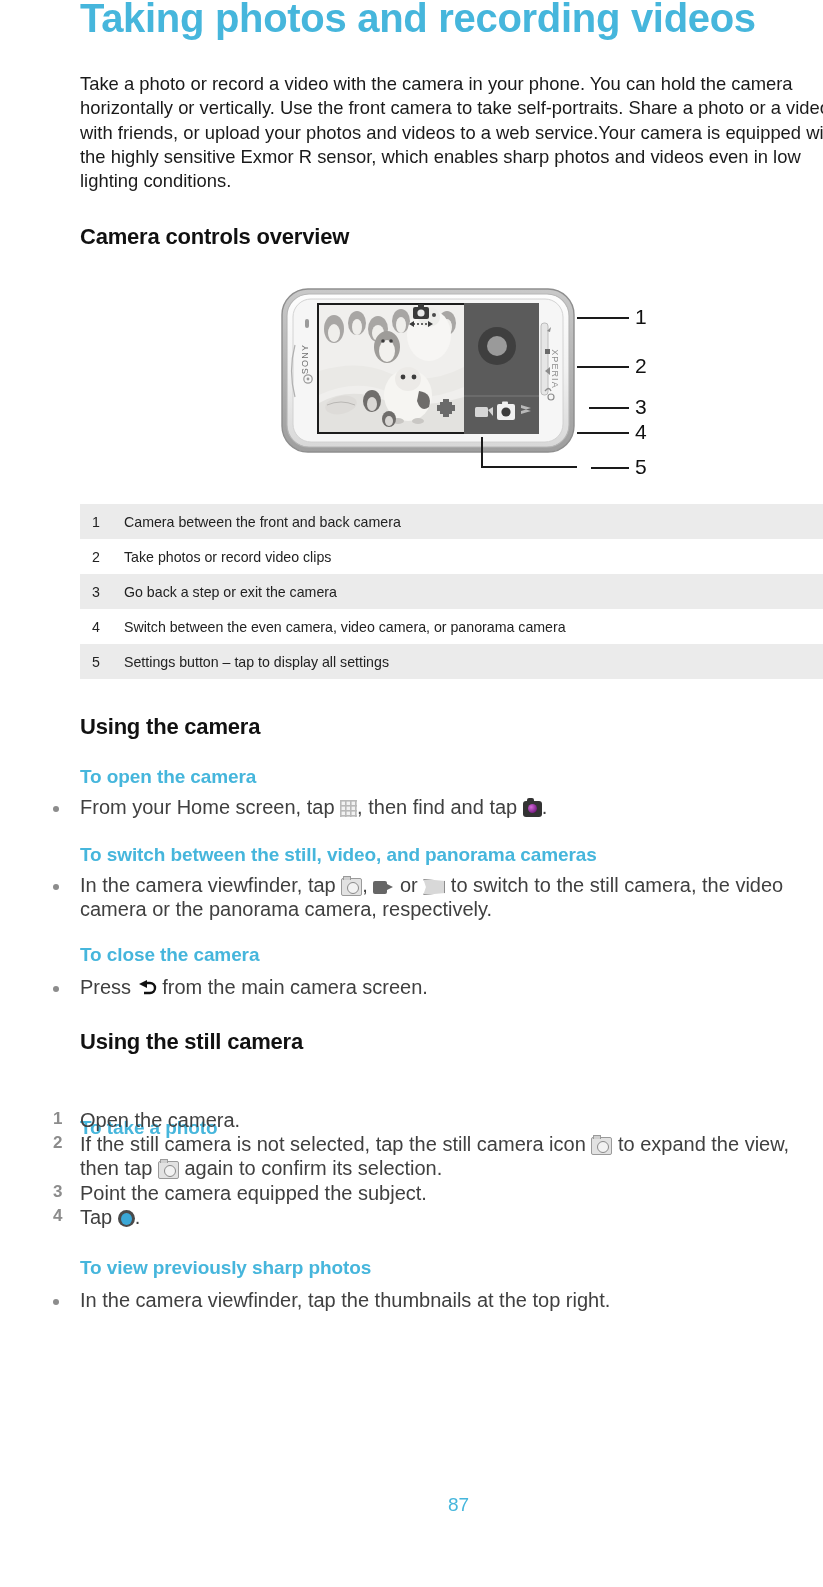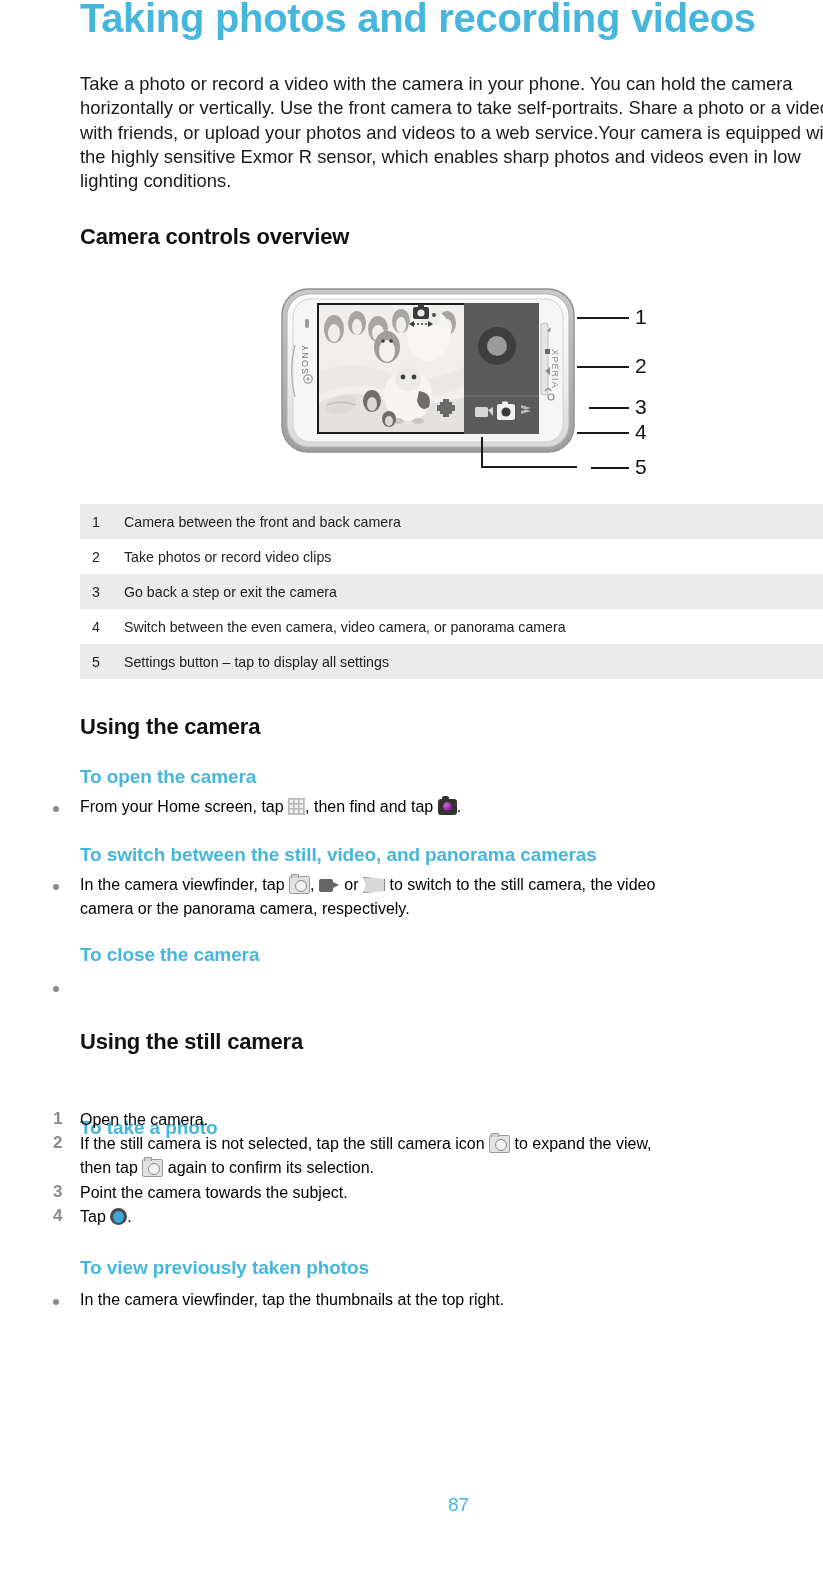--- a/index.html
+++ b/index.html
@@ -53,23 +53,23 @@
     font-weight: bold;
     color: #46b6dc;
     letter-spacing: -0.1px;
     white-space: nowrap;
   }
 
   
   .body-line {
     position: absolute;
     left: 33px;
-    font-size: 16px;
+    font-size: 20px;
     line-height: 24.3px;
-    color: #000000;
+    color: #404040;
   }
   .marker {
     position: absolute;
     font-size: 17px;
     color: #8c8c8c;
     font-weight: bold;
   }
   .bullet-dot {
     position: absolute;
     width: 6px; height: 6px;
@@ -415,40 +415,46 @@
   </div>
 
   <div class="h3" style="top:844px;">To switch between the still, video, and panorama cameras</div>
   <span class="bullet-dot" style="left:6px; top:884px;"></span>
   <div class="body-line" style="top:873px; width:760px;">
     <span>In the camera viewfinder, tap </span><span class="ico ico-still"></span><span>, </span><span class="ico ico-video"></span><span> or </span><span class="ico ico-pano"></span><span> to switch to the still camera, the video</span><br><span>camera or the panorama camera, respectively.</span>
   </div>
 
   <div class="h3" style="top:944px;">To close the camera</div>
   <span class="bullet-dot" style="left:6px; top:986px;"></span>
+  <div class="body-line" style="top:975px;">
+    <span>Press </span><span class="ico ico-back"><svg width="20" height="17" viewBox="0 0 20 17">
+          <path d="M2 4 L10 0 L10 8 Z" fill="#111"></path>
+          <path d="M9 3 h4 a5 5 0 0 1 0 10 h-6" fill="none" stroke="#111" stroke-width="2.4"></path>
+        </svg></span><span> from the main camera screen.</span>
+  </div>
 
   <div class="h2" style="top:1029px;">Using the still camera</div>
 
   <div class="h3" style="top:1117px;text-align:right;">To take a photo</div>
 
   <span class="marker" style="left:6px; top:1109px;">1</span>
   <div class="body-line" style="top:1108px;">Open the camera.</div>
 
   <span class="marker" style="left:6px; top:1133px;">2</span>
   <div class="body-line" style="top:1132px; width:760px;">
     <span>If the still camera is not selected, tap the still camera icon </span><span class="ico ico-still"></span><span> to expand the view,</span><br><span>then tap </span><span class="ico ico-still"></span><span> again to confirm its selection.</span>
   </div>
 
   <span class="marker" style="left:6px; top:1182px;">3</span>
-  <div class="body-line" style="top:1181px;">Point the camera towards the subject.</div>
+  <div class="body-line" style="top:1181px;">Point the camera equipped the subject.</div>
 
   <span class="marker" style="left:6px; top:1206px;">4</span>
   <div class="body-line" style="top:1205px;">
     <span>Tap </span><span class="ico ico-shutter"></span><span>.</span>
   </div>
 
-  <div class="h3" style="top:1257px;">To view previously taken photos</div>
+  <div class="h3" style="top:1257px;">To view previously sharp photos</div>
   <span class="bullet-dot" style="left:6px; top:1299px;"></span>
   <div class="body-line" style="top:1288px;">In the camera viewfinder, tap the thumbnails at the top right.</div>
 
   <div class="page-num">87</div>
 
 </div>
 
 </body></html>

